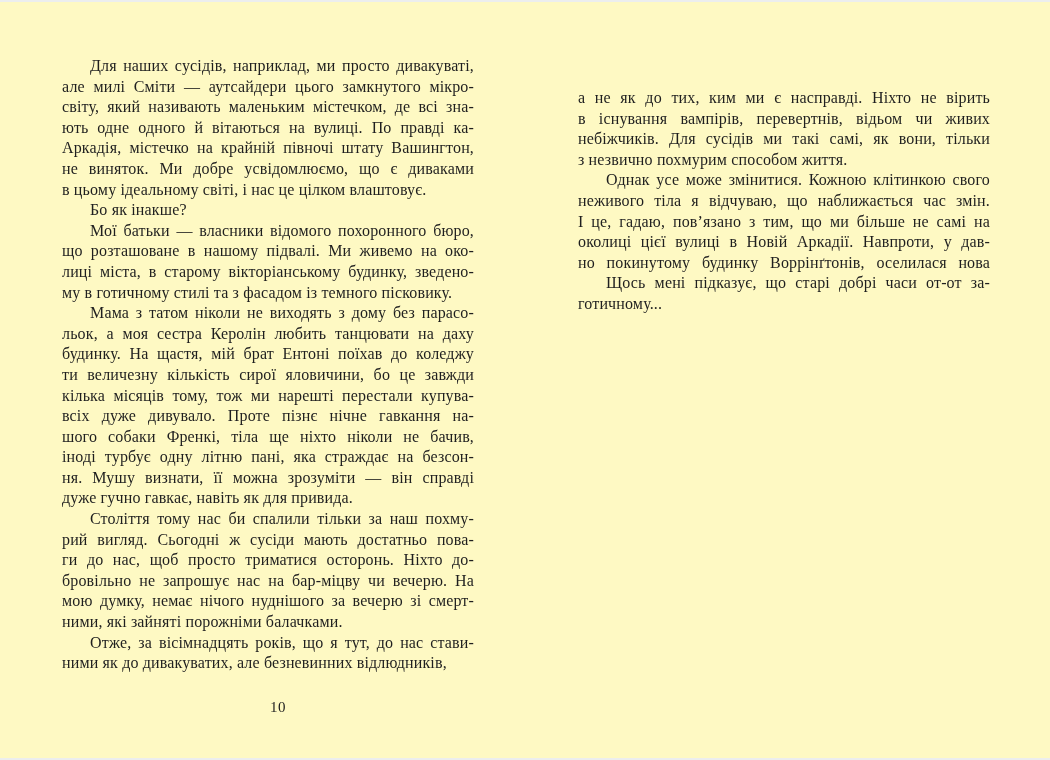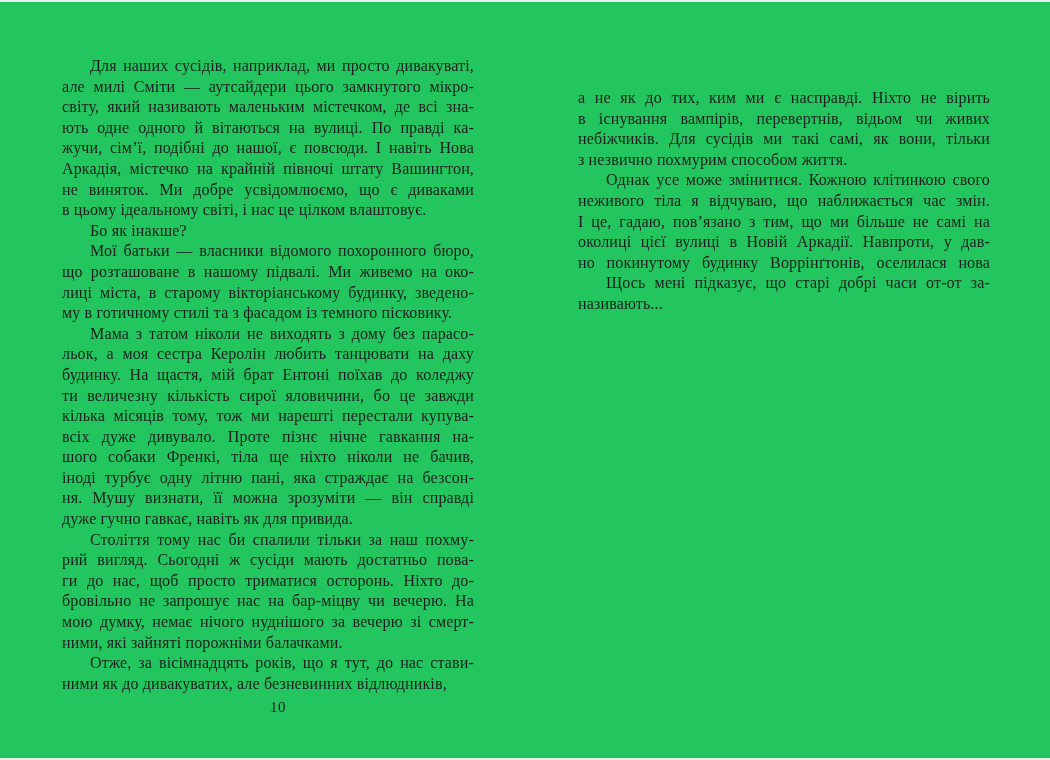--- a/index.html
+++ b/index.html
@@ -4,21 +4,21 @@
 <style>
   html, body {
     margin: 0;
     padding: 0;
     background: #ffffff;
   }
   .spread {
     position: relative;
     width: 1050px;
     height: 760px;
-    background: #22c55e;
+    background: #fef9c3;
     overflow: hidden;
     font-family: "Liberation Serif", "DejaVu Serif", serif;
   }
   .edge-line {
     position: absolute;
     left: 0;
     width: 1050px;
     height: 2px;
     background: #eceeee;
   }
@@ -63,21 +63,20 @@
 
 <div class="spread">
   <div class="edge-line edge-top"></div>
 
   <div class="page-col col-left">
       <div class="para">
         <div class="line indent">Для наших сусідів, наприклад, ми просто дивакуваті,</div>
         <div class="line">але милі Сміти — аутсайдери цього замкнутого мікро-</div>
         <div class="line">світу, який називають маленьким містечком, де всі зна-</div>
         <div class="line">ють одне одного й вітаються на вулиці. По правді ка-</div>
-        <div class="line">жучи, сім’ї, подібні до нашої, є повсюди. І навіть Нова</div>
         <div class="line">Аркадія, містечко на крайній півночі штату Вашингтон,</div>
         <div class="line">не виняток. Ми добре усвідомлюємо, що є диваками</div>
         <div class="line last">в цьому ідеальному світі, і нас це цілком влаштовує.</div>
       </div>
       <div class="para">
         <div class="line last indent">Бо як інакше?</div>
       </div>
       <div class="para">
         <div class="line indent">Мої батьки — власники відомого похоронного бюро,</div>
         <div class="line">що розташоване в нашому підвалі. Ми живемо на око-</div>
@@ -119,20 +118,20 @@
       </div>
       <div class="para">
         <div class="line indent">Однак усе може змінитися. Кожною клітинкою свого</div>
         <div class="line">неживого тіла я відчуваю, що наближається час змін.</div>
         <div class="line">І це, гадаю, пов’язано з тим, що ми більше не самі на</div>
         <div class="line">околиці цієї вулиці в Новій Аркадії. Навпроти, у дав-</div>
         <div class="line">но покинутому будинку Воррінґтонів, оселилася нова</div>
       </div>
       <div class="para">
         <div class="line indent">Щось мені підказує, що старі добрі часи от-от за-</div>
-        <div class="line last">називають...</div>
+        <div class="line last">готичному...</div>
       </div>
     </div>
 
   <div class="page-number">10</div>
 
   <div class="edge-line edge-bottom"></div>
 </div>
 
 </body></html>

